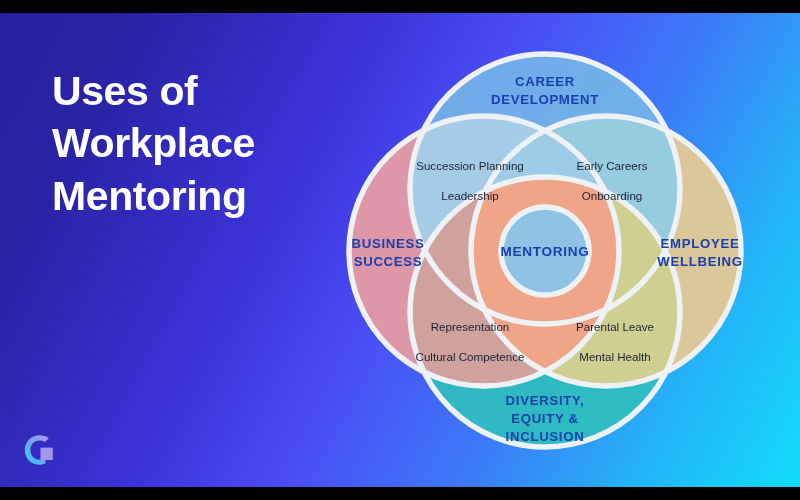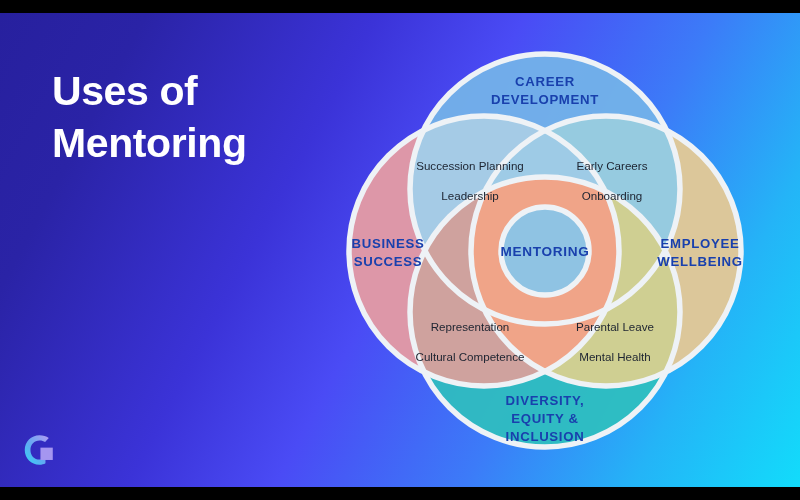--- a/index.html
+++ b/index.html
@@ -92,20 +92,21 @@
 </head>
 <body>
 
 <div class="topbar"></div>
 <div class="bottombar"></div>
 
 <div id="slide">
 
   <div id="title">
     <span class="tline">Uses of</span>
+    <span class="tline">Workplace</span>
     <span class="tline">Mentoring</span>
   </div>
 
   <div id="logo">
     <svg viewBox="0 0 40 40" width="38" height="38" aria-hidden="true">
       <defs>
         <linearGradient id="glogoGrad" x1="0" y1="1" x2="1" y2="0">
           <stop offset="0%" stop-color="#30d7f5"></stop>
           <stop offset="45%" stop-color="#62a8f2"></stop>
           <stop offset="100%" stop-color="#b39bf2"></stop>

